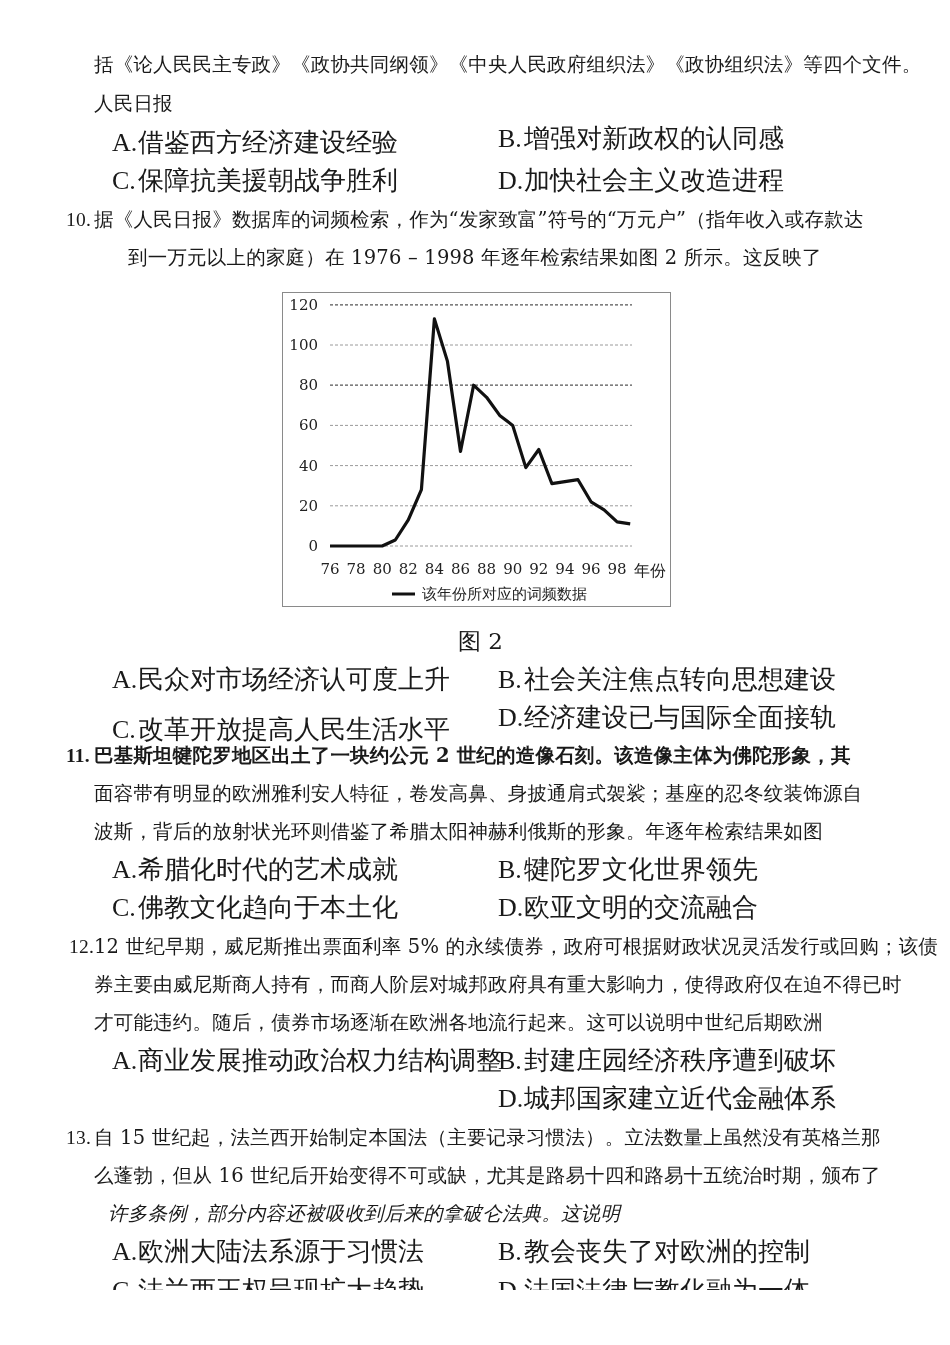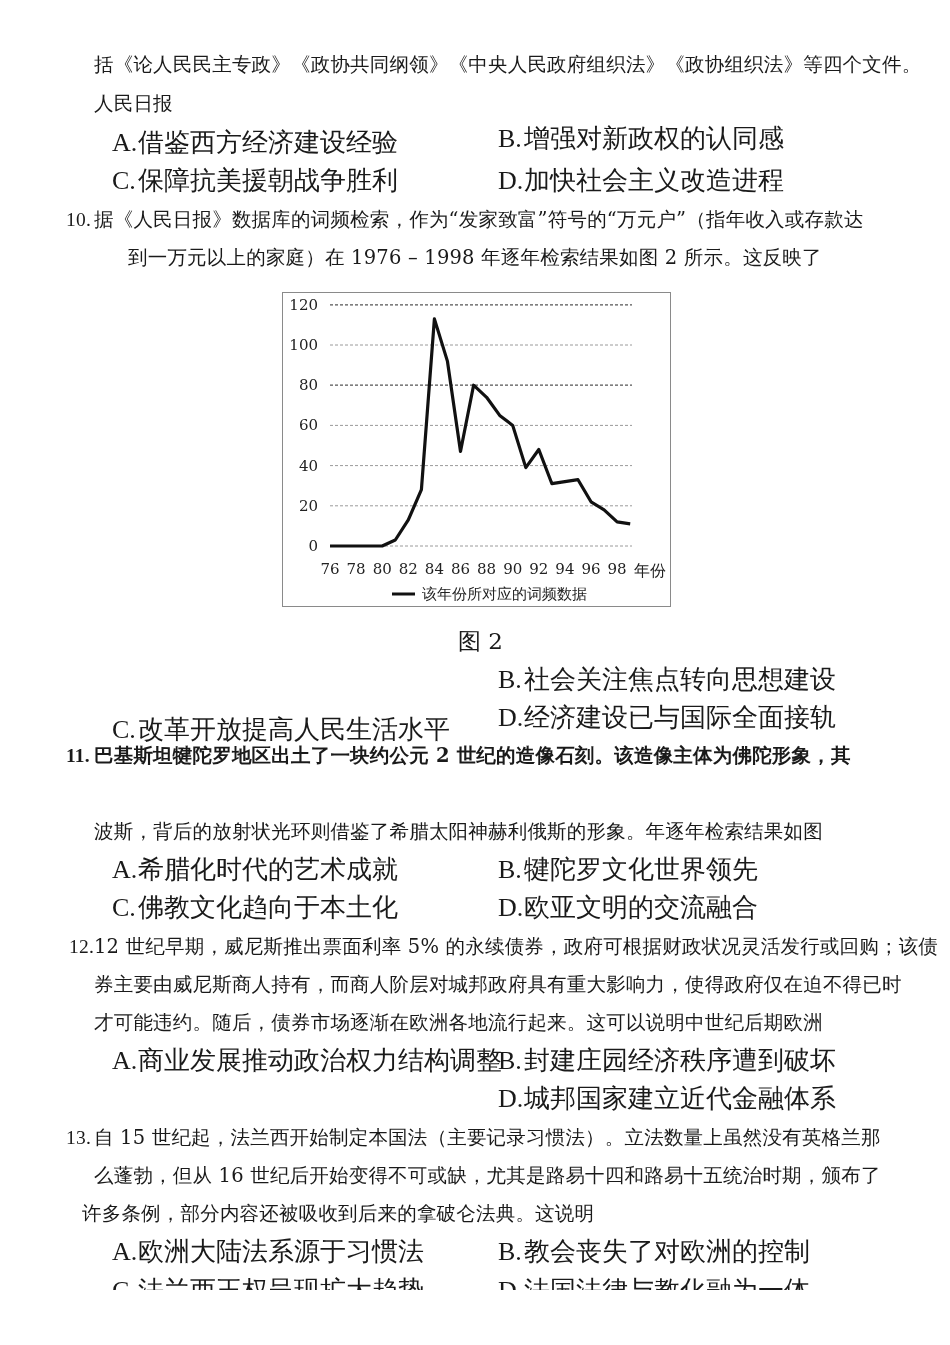--- a/index.html
+++ b/index.html
@@ -68,41 +68,43 @@
       <text x="309" y="282" text-anchor="middle" font-size="15" font-family="DejaVu Serif, serif" fill="#222">96</text>
       <text x="335.1" y="282" text-anchor="middle" font-size="15" font-family="DejaVu Serif, serif" fill="#222">98</text>
       <text x="352" y="284" font-size="16" font-family="DejaVu Sans, sans-serif" fill="#222">年份</text>
       <polyline points="48.0,254.0 61.0,254.0 74.1,254.0 87.2,254.0 100.2,254.0 113.3,248.0 126.3,227.9 139.4,197.7 152.4,26.9 165.4,69.1 178.5,159.5 191.6,93.2 204.6,105.3 217.7,123.4 230.7,133.4 243.8,175.6 256.8,157.5 269.9,191.7 282.9,189.7 296.0,187.7 309.0,209.8 322.1,217.8 335.1,229.9 348.2,231.9" fill="none" stroke="#111" stroke-width="3.2" stroke-linejoin="round"></polyline>
       <line x1="110" x2="133" y1="302" y2="302" stroke="#111" stroke-width="3"></line>
       <text x="140" y="307" font-size="15" font-family="DejaVu Sans, sans-serif" fill="#222">该年份所对应的词频数据</text>
     </svg>
 
   <div class="fig-caption">图 2</div>
 
+  <div class="opt" style="left:112px; top:667px;"><span class="letter">A.</span><span>民众对市场经济认可度上升</span></div>
   <div class="opt" style="left:498px; top:667px;"><span class="letter">B.</span><span>社会关注焦点转向思想建设</span></div>
   <div class="opt" style="left:112px; top:705px;margin-top:12px;"><span class="letter">C.</span><span>改革开放提高人民生活水平</span></div>
   <div class="opt" style="left:498px; top:705px;"><span class="letter">D.</span><span>经济建设已与国际全面接轨</span></div>
 
   <div class="line" style="left:66px; top:743px;font-weight:bold;"><span class="qnum" style="display:inline-block;width:28px;">11.</span><span>巴基斯坦犍陀罗地区出土了一块约公元 2 世纪的造像石刻。该造像主体为佛陀形象，其</span></div>
+  <div class="line" style="left:94px; top:781px;">面容带有明显的欧洲雅利安人特征，卷发高鼻、身披通肩式袈裟；基座的忍冬纹装饰源自</div>
   <div class="line" style="left:94px; top:819px;">波斯，背后的放射状光环则借鉴了希腊太阳神赫利俄斯的形象。年逐年检索结果如图</div>
   <div class="opt" style="left:112px; top:857px;"><span class="letter">A.</span><span>希腊化时代的艺术成就</span></div>
   <div class="opt" style="left:498px; top:857px;"><span class="letter">B.</span><span>犍陀罗文化世界领先</span></div>
   <div class="opt" style="left:112px; top:895px;"><span class="letter">C.</span><span>佛教文化趋向于本土化</span></div>
   <div class="opt" style="left:498px; top:895px;"><span class="letter">D.</span><span>欧亚文明的交流融合</span></div>
 
   <div class="line" style="left:66px; top:934px;text-align:right;"><span class="qnum" style="display:inline-block;width:28px;">12.</span><span>12 世纪早期，威尼斯推出票面利率 5% 的永续债券，政府可根据财政状况灵活发行或回购；该债</span></div>
   <div class="line" style="left:94px; top:972px;">券主要由威尼斯商人持有，而商人阶层对城邦政府具有重大影响力，使得政府仅在迫不得已时</div>
   <div class="line" style="left:94px; top:1010px;">才可能违约。随后，债券市场逐渐在欧洲各地流行起来。这可以说明中世纪后期欧洲</div>
   <div class="opt" style="left:112px; top:1048px;"><span class="letter">A.</span><span>商业发展推动政治权力结构调整</span></div>
   <div class="opt" style="left:498px; top:1048px;"><span class="letter">B.</span><span>封建庄园经济秩序遭到破坏</span></div>
   <div class="opt" style="left:498px; top:1086px;"><span class="letter">D.</span><span>城邦国家建立近代金融体系</span></div>
 
   <div class="line" style="left:66px; top:1125px;"><span class="qnum" style="display:inline-block;width:28px;">13.</span><span>自 15 世纪起，法兰西开始制定本国法（主要记录习惯法）。立法数量上虽然没有英格兰那</span></div>
   <div class="line" style="left:94px; top:1163px;">么蓬勃，但从 16 世纪后开始变得不可或缺，尤其是路易十四和路易十五统治时期，颁布了</div>
-  <div class="line" style="left:82px; top:1201px;">许多条例，部分内容还被吸收到后来的拿破仑法典。这说明</div>
+  <div class="line" style="left:108px; top:1201px;font-style:italic;">许多条例，部分内容还被吸收到后来的拿破仑法典。这说明</div>
   <div class="opt" style="left:112px; top:1239px;"><span class="letter">A.</span><span>欧洲大陆法系源于习惯法</span></div>
   <div class="opt" style="left:498px; top:1239px;"><span class="letter">B.</span><span>教会丧失了对欧洲的控制</span></div>
 
   <div class="clip-row">
     <div class="opt" style="left:112px; top:2px;"><span class="letter">C.</span><span>法兰西王权呈现扩大趋势</span></div>
     <div class="opt" style="left:498px; top:2px;"><span class="letter">D.</span><span>法国法律与教化融为一体</span></div>
   </div>
 
 </div>
 

